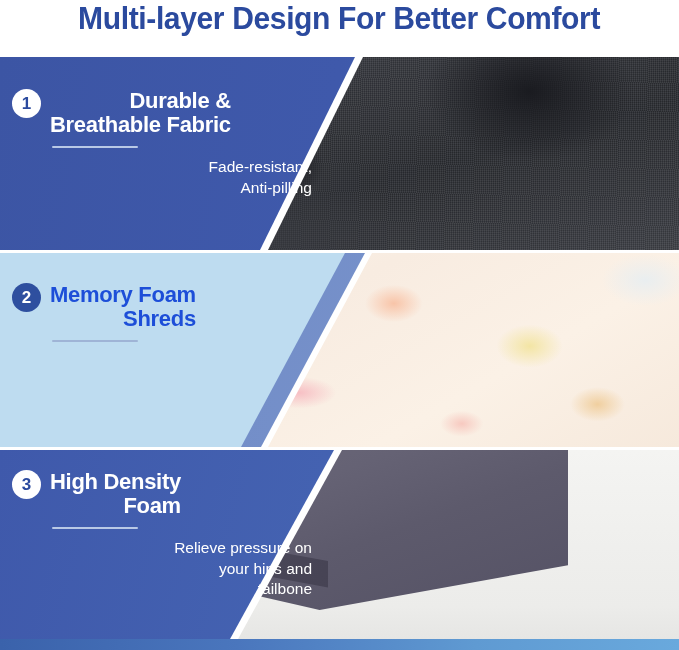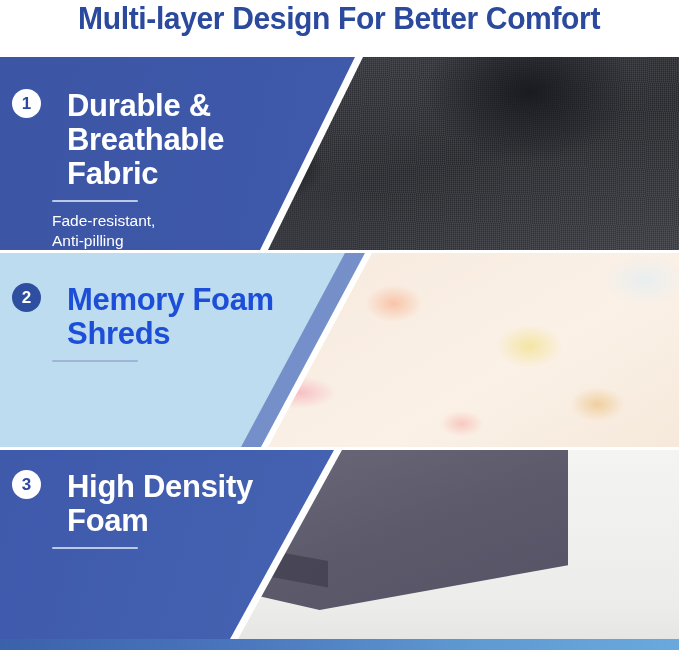--- a/index.html
+++ b/index.html
@@ -2,21 +2,21 @@
 <html><head>
 <meta charset="utf-8">
 <style>
   * { box-sizing: border-box; margin: 0; padding: 0; }
   html, body {
     width: 679px; height: 650px;
     background: #ffffff;
     font-family: "Liberation Sans", sans-serif;
     overflow: hidden;
   }
-  .page { position: relative; width: 652px; height: 650px; background: #fff; }
+  .page { position: relative; width: 652px; height: 650px; background: #fff; text-align: right; }
 
   
   .header {
     position: absolute; left: 0; top: 0; width: 679px; height: 56px;
     display: flex; align-items: flex-start; justify-content: center;
   }
   .header-title {
     font-size: 31px; font-weight: 700; letter-spacing: -0.4px;
     color: #2b4a9e; white-space: nowrap; line-height: 1.12;
     padding-top: 2px;
@@ -120,22 +120,22 @@
   .headline-row { display: flex; align-items: flex-start; }
   .badge {
     flex: 0 0 auto;
     width: 29px; height: 29px; border-radius: 50%;
     display: flex; align-items: center; justify-content: center;
     font-size: 17px; font-weight: 700; line-height: 1;
   }
   .badge-light { background: #ffffff; color: #2b4a9e; }
   .badge-dark  { background: #2e4f9f; color: #ffffff; }
   .headline {
-    font-size: 31px; font-weight: 700; line-height: 1.10;
-    letter-spacing: -0.3px; margin-left: 26px; white-space: pre-line;
+    font-size: 22px; font-weight: 700; line-height: 1.10;
+    letter-spacing: -0.3px; margin-left: 9px; white-space: pre-line;
   }
   .divider { height: 2px; width: 86px; margin: 9px 0 9px 40px; border-radius: 1px; }
   .sub {
     font-size: 15.5px; font-weight: 400; line-height: 1.30;
     margin-left: 40px; white-space: pre-line;
   }
   .txt-light .headline, .txt-light .sub { color: #ffffff; }
   .txt-light .divider { background: #b9c9e6; }
   .txt-dark .headline, .txt-dark .sub { color: #1d4ed8; }
   .txt-dark .divider { background: #9fb4d6; }
@@ -198,16 +198,19 @@
       <div class="edge-blue"></div>
     </div>
     <div class="bottom-strip"></div>
     <div class="content txt-light">
       <div class="headline-row">
         <div class="badge badge-light">3</div>
         <div class="headline">High Density
 Foam</div>
       </div>
       <div class="divider"></div>
+      <div class="sub">Relieve pressure on
+your hips and
+tailbone</div>
     </div>
   </section>
 
 </div>
 
 </body></html>

